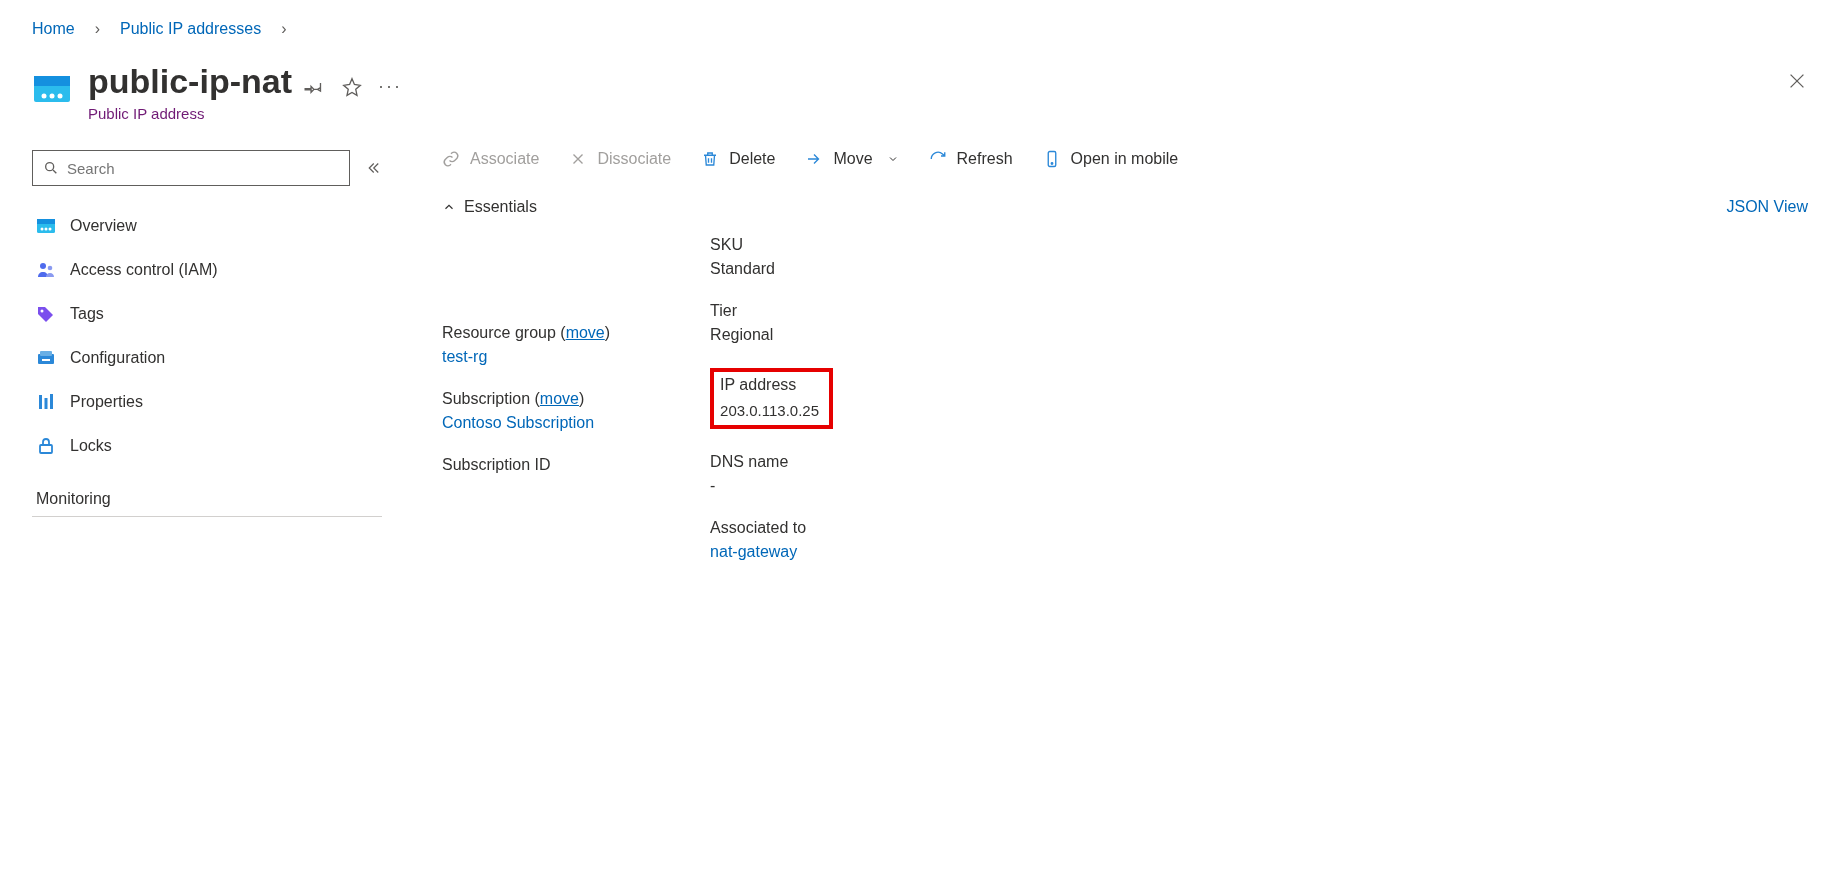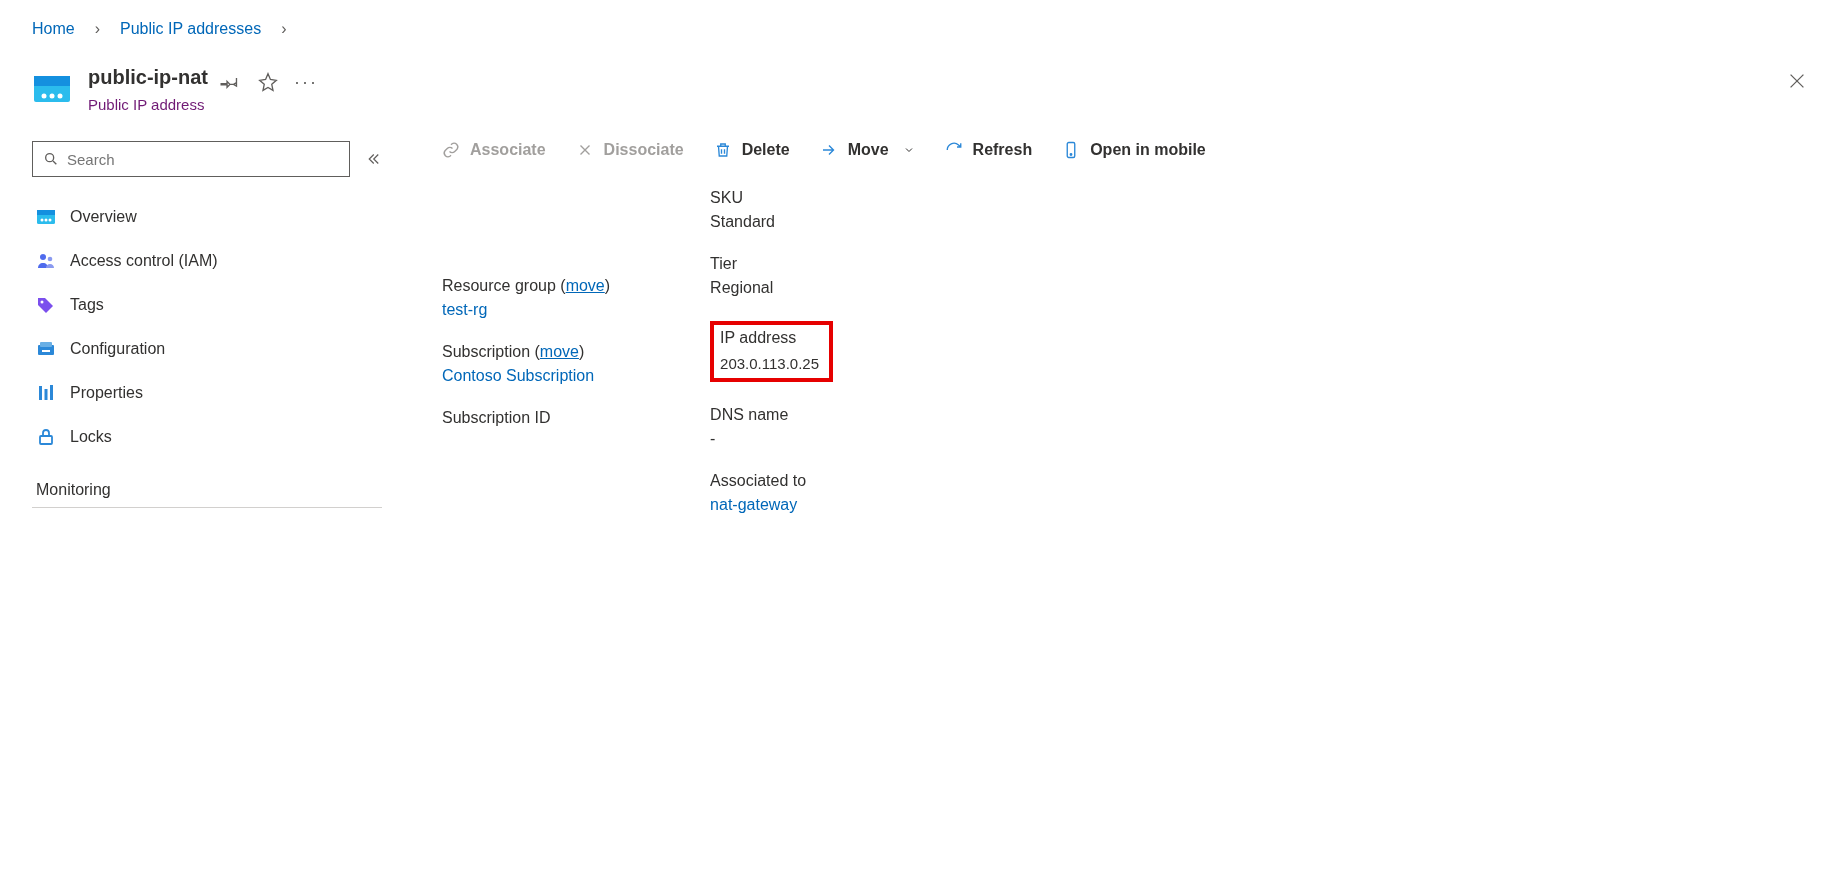--- a/index.html
+++ b/index.html
@@ -18,21 +18,21 @@
   .crumb-sep { color: #605e5c; }
 
   
   .header-row { display: flex; align-items: flex-start; justify-content: space-between; }
   .header-left { display: flex; align-items: flex-start; gap: 16px; }
   .resource-icon {
     width: 40px; height: 40px; margin-top: 6px;
     display:flex; align-items:center; justify-content:center;
   }
   .resource-icon svg { width: 40px; height: 40px; }
-  .title-block h1 { font-size: 20px; font-weight: 600; color: #323130; }
+  .title-block h1 { font-size: 34px; font-weight: 600; color: #323130; }
   .title-block .subtype { font-size: 15px; color: #701a75; margin-top: 4px; }
   .title-actions { display:flex; align-items:center; gap: 18px; margin-left: 12px; margin-top: 10px; }
   .title-actions .icon-btn { width: 20px; height: 20px; cursor: pointer; color: #605e5c; display:flex; align-items:center; justify-content:center;}
   .close-btn { width: 22px; height: 22px; cursor: pointer; color: #605e5c; margin-top:8px;}
 
   
   .main-layout { display: flex; gap: 60px; margin-top: 28px; }
   .sidebar { width: 350px; flex-shrink: 0; }
   .search-row { display:flex; align-items:center; gap:14px; margin-bottom: 18px;}
   .search-box {
@@ -57,21 +57,21 @@
     font-size: 16px;
     padding: 12px 4px 8px 4px;
     border-bottom: 1px solid #d2d0ce;
     margin-top: 10px;
     color: #323130;
   }
 
   
   .content { flex: 1; }
   .toolbar { display:flex; align-items:center; gap: 30px; font-size: 16px; margin-bottom: 30px; flex-wrap: wrap;}
-  .tool-btn { display:flex; align-items:center; gap:10px; cursor:pointer; color:#323130;font-weight:bold; }
+  .tool-btn { display:flex; align-items:center; gap:10px; cursor:pointer; color:#323130; }
   .tool-btn.disabled { color:#a19f9d; cursor:default; }
   .tool-btn svg, .tool-btn .ico { width:18px; height:18px; }
   .tool-btn .chev { width:12px; height:12px; margin-left:4px; }
 
   .essentials-row { display:flex; align-items:center; justify-content:space-between; margin-bottom: 20px;}
   .essentials-toggle { display:flex; align-items:center; gap:8px; font-size:16px; cursor:pointer; }
   .essentials-toggle svg { width:14px; height:14px; }
   .json-view { color:#0067b8; cursor:pointer; font-size:16px; }
 
   .essentials-grid { display:flex; gap: 100px; align-items: center; }
@@ -261,20 +261,29 @@
       </div>
       <div class="tool-btn">
         <svg viewBox="0 0 24 24" fill="none" stroke="#2b88d8" stroke-width="1.8">
             <rect x="7" y="2" width="10" height="20" rx="2"></rect>
             <circle cx="12" cy="18" r="1" fill="#2b88d8"></circle>
           </svg>
         <span>Open in mobile</span>
       </div>
     </div>
 
+    <div class="essentials-row">
+      <div class="essentials-toggle">
+        <svg viewBox="0 0 24 24" fill="none" stroke="currentColor" stroke-width="2">
+            <path d="M6 15l6-6 6 6"></path>
+          </svg>
+        <span>Essentials</span>
+      </div>
+      <span class="json-view">JSON View</span>
+    </div>
 
     <div class="essentials-grid">
 
       <div class="col">
         <div class="field">
           <div class="label"><span>Resource group</span> (<span class="move">move</span>)</div>
           <div class="value link">test-rg</div>
         </div>
         <div class="field">
           <div class="label"><span>Subscription</span> (<span class="move">move</span>)</div>

